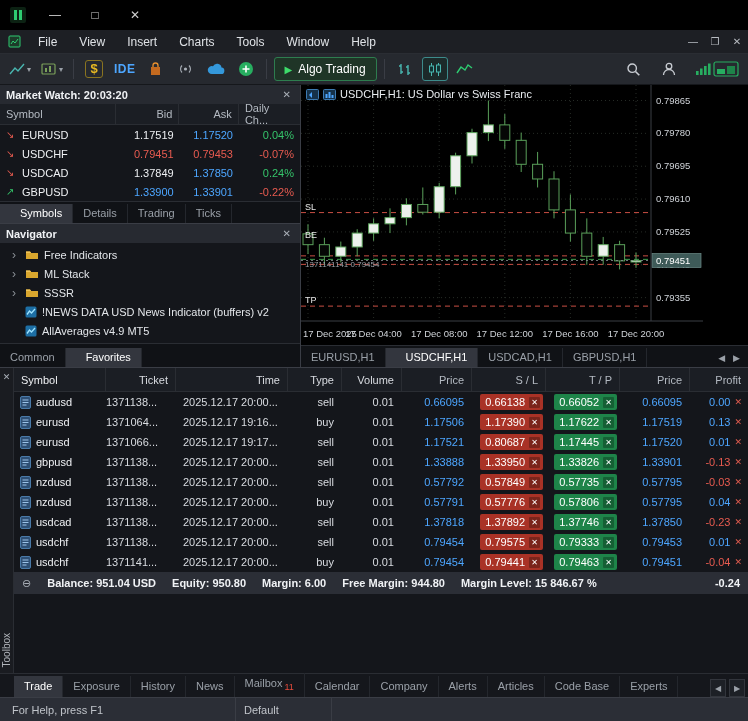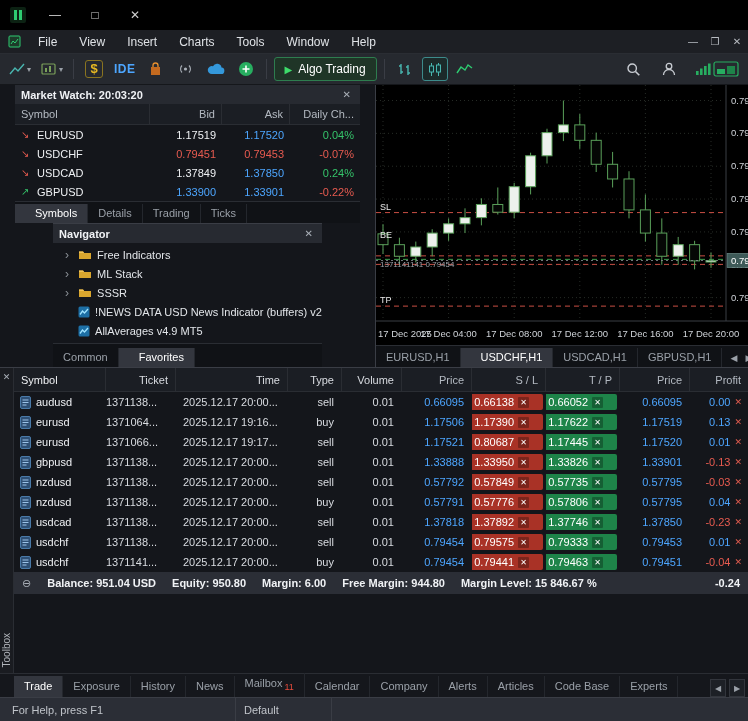--- a/index.html
+++ b/index.html
@@ -28,21 +28,21 @@
   .dollar { color:#e6b822; font-weight:bold; font-size:13px; border:1px solid #8a7420; border-radius:3px; width:18px; height:18px; line-height:16px; text-align:center; }
   .ide { color:#4da6ff; font-size:12px; font-weight:bold; letter-spacing:.5px; }
   .btn-algo { background:#1f3527; border:1px solid #2e7d4f; color:#fff; font-size:12px; height:24px; display:flex; align-items:center; gap:6px; padding:0 10px; border-radius:3px; }
   .btn-algo .play { color:#3ddc6a; font-size:10px; }
   .btn-order { background:#23282f; border:1px solid #3a4a5c; color:#e8eaee; font-size:12px; height:24px; display:flex; align-items:center; gap:6px; padding:0 10px; border-radius:3px; }
   .mode-active { border:1px solid #3d8b8b; background:#1c2a2a; border-radius:3px; }
   .tb-right { margin-left:auto; display:flex; align-items:center; gap:10px; }
 
   
   .main { height:282px; display:flex; flex:none; }
-  .left-col { width:376px; flex:none; display:flex; flex-direction:column; border-right:1px solid #3a3d45; background:#14161b;align-items:center; }
+  .left-col { width:301px; flex:none; display:flex; flex-direction:column; border-right:1px solid #3a3d45; background:#14161b; }
 
   .panel-header { height:19px; background:#272a31; display:flex; align-items:center; font-size:11px; font-weight:bold; color:#f0f2f5; padding:0 6px; flex:none; }
   .panel-header .x { margin-left:auto; color:#aab0b8; font-size:10px; padding:0 3px; }
 
   .mw-cols { height:21px; display:flex; font-size:11px; color:#b4bac2; border-bottom:1px solid #2a2d33; background:#1b1e24; flex:none; }
   .mw-cols > div { display:flex; align-items:center; padding:0 6px; border-right:1px solid #2a2d33; }
   .mw-c-sym { width:135px; }
   .mw-c-bid { width:72px; justify-content:flex-end; }
   .mw-c-ask { width:68px; justify-content:flex-end; }
   .mw-c-chg { width:70px; justify-content:flex-end; border-right:none !important; }
@@ -101,21 +101,21 @@
   .c { overflow:hidden; white-space:nowrap; }
   .c-sym { width:92px; display:flex; align-items:center; gap:5px; padding-left:6px; color:#eef0f3; }
   .c-ticket { width:70px; color:#d8dbe0; }
   .c-time { width:112px; color:#d8dbe0; padding-left:7px; }
   .c-type { width:54px; text-align:right; padding-right:8px; color:#d8dbe0; }
   .c-vol { width:60px; text-align:right; padding-right:8px; color:#d8dbe0; }
   .c-price { width:70px; text-align:right; padding-right:8px; }
   .c-sl, .c-tp { width:74px; display:flex; justify-content:flex-end; padding-right:3px; }
   .c-cur { width:70px; text-align:right; padding-right:8px; }
   .c-profit { width:58px; display:flex; justify-content:flex-end; align-items:center; gap:4px; padding-right:6px; }
-  .pill { height:16px; display:inline-flex; align-items:center; gap:4px; border-radius:2px; padding:0 14px 0 5px; color:#fff; }
+  .pill { height:16px; display:inline-flex; align-items:center; gap:4px; border-radius:2px; padding:0 3px 0 5px; color:#fff; }
   .pill.red { background:#a93226; }
   .pill.green { background:#1e8449; }
   .pill .x { font-size:8px; background:rgba(0,0,0,.28); width:11px; height:11px; line-height:11px; text-align:center; border-radius:1px; }
   .close-x { color:#e05b4e; font-size:9px; }
   .cw { color:#eef0f3; } .cb { color:#4da6ff; } .cr { color:#e85b50; } .cg { color:#35c46a; }
   .summary-row { height:22px; background:#2b2e36; display:flex; align-items:center; gap:16px; font-size:11px; font-weight:bold; color:#f0f2f5; padding:0 8px; flex:none; }
   .summary-row .collapse { color:#aab0b8; font-weight:normal; font-size:11px; }
   .summary-row .sp { flex:1; }
   .toolbox-rest { flex:1; background:#14161b; }
 
@@ -372,20 +372,33 @@
           </div>
         <div class="tab-strip nav-tabs" id="nav-tabs">
             <span class="tab"><span class="tab-label">Common</span></span>
             <span class="tab active"><span class="tab-label">Favorites</span></span>
           </div>
       </div>
     </div>
 
     <div class="chart-col">
       <div class="chart-area">
+        <div class="chart-title">
+          <svg width="13" height="11" viewBox="0 0 13 11">
+              <rect x="0.5" y="0.5" width="12" height="10" rx="1" fill="#16324a" stroke="#3d7ab2"></rect>
+              <path d="M3,6 l3,-3 l0,6 z" fill="#4da6ff"></path>
+            </svg>
+          <svg width="13" height="11" viewBox="0 0 13 11">
+              <rect x="0.5" y="0.5" width="12" height="10" rx="1" fill="#16324a" stroke="#3d7ab2"></rect>
+              <rect x="2.5" y="5" width="2" height="4" fill="#4da6ff"></rect>
+              <rect x="5.5" y="3" width="2" height="6" fill="#4da6ff"></rect>
+              <rect x="8.5" y="6" width="2" height="3" fill="#4da6ff"></rect>
+            </svg>
+          <span>USDCHF,H1: US Dollar vs Swiss Franc</span>
+        </div>
         <svg id="chart-svg" width="402" height="260">
             <line x1="0" y1="15.525423728816323" x2="348" y2="15.525423728816323" class="grid"></line>
             <text x="355" y="18.52542372881632" class="axis-label">0.79865</text>
             <line x1="0" y1="48.37288135593555" x2="348" y2="48.37288135593555" class="grid"></line>
             <text x="355" y="51.37288135593555" class="axis-label">0.79780</text>
             <line x1="0" y1="81.22033898305048" x2="348" y2="81.22033898305048" class="grid"></line>
             <text x="355" y="84.22033898305048" class="axis-label">0.79695</text>
             <line x1="0" y1="114.06779661016971" x2="348" y2="114.06779661016971" class="grid"></line>
             <text x="355" y="117.06779661016971" class="axis-label">0.79610</text>
             <line x1="0" y1="146.91525423728893" x2="348" y2="146.91525423728893" class="grid"></line>

